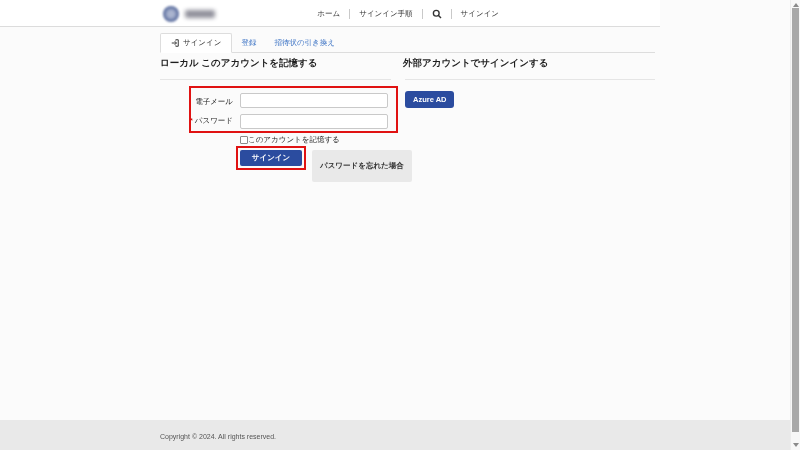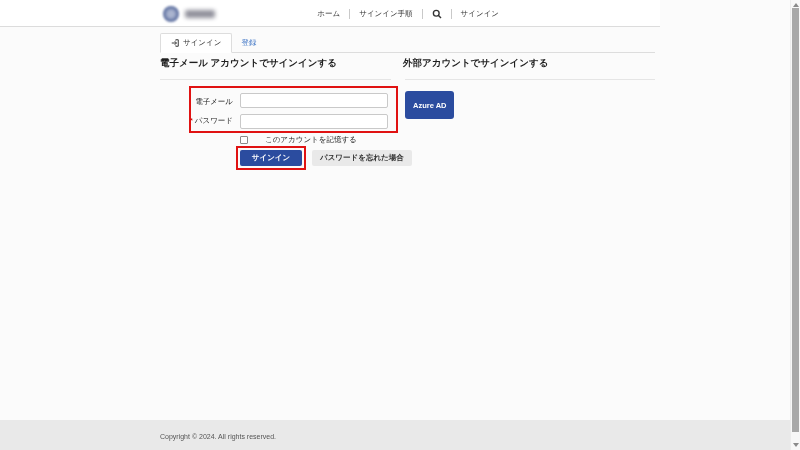--- a/index.html
+++ b/index.html
@@ -70,39 +70,39 @@
   .text-input {
     position:absolute; left:240px; width:148px; height:15px;
     border:1px solid #c9c9c9; border-radius:2px; background:#fff;
     box-sizing:border-box; font-size:8px; padding:0 4px; outline:none;
     font-family:"Liberation Sans", sans-serif;
   }
   .inp-email { top:93px; }
   .inp-password { top:114px; }
 
   .remember-row {
-    position:absolute; left:240px; top:135px; display:flex; align-items:center; gap:17px;
+    position:absolute; left:240px; top:135px; display:flex; align-items:center; gap:0;
     font-size:7.5px; color:#222;
   }
   .cbx {
     appearance:none; -webkit-appearance:none; margin:0;
     width:8px; height:8px; border:1px solid #8a8a8a; background:#fff; border-radius:1px;
   }
 
   .btn { border:none; border-radius:2px; font-family:"Liberation Sans", sans-serif; cursor:pointer; }
   .btn-signin {
     position:absolute; left:240px; top:150px; width:62px; height:16px;
     background:#2b4c9f; color:#fff; font-size:7.5px; font-weight:bold;
   }
   .btn-forgot {
-    position:absolute; left:312px; top:150px; height:16px; padding:0 8px;
+    position:absolute; left:312px; top:150px; height:32px; padding:0 8px;
     background:#e9e9e9; color:#333; font-size:7.5px; font-weight:bold;
   }
   .btn-azure {
-    position:absolute; left:405px; top:91px; height:28px; padding:0 8px;
+    position:absolute; left:405px; top:91px; height:17px; padding:0 8px;
     background:#2b4c9f; color:#fff; font-size:7.5px; font-weight:bold; border-radius:3px;
   }
 
   
   .footer-band { position:absolute; left:0; top:420px; width:790px; height:30px; background:#e9e9e9; }
   .copyright { position:absolute; left:160px; top:433px; font-size:7px; color:#555; }
 
   
   .scrollbar {
     position:absolute; right:0; top:0; width:10px; height:450px;
@@ -142,23 +142,24 @@
 
 <div class="tab-bar">
   <div class="tab-active">
     <svg width="8" height="8" viewBox="0 0 16 16" fill="none" stroke="#3a3a3a" stroke-width="2">
       <path d="M9.5 3 V1.5 H14.5 V14.5 H9.5 V13"></path>
       <path d="M1.5 8 H10.5 M7.5 4.5 L11 8 L7.5 11.5"></path>
     </svg>
     <span>サインイン</span>
   </div>
   <span class="tab-link">登録</span>
+  <span class="tab-link">招待状の引き換え</span>
 </div>
 
-<div class="section-title title-local">電子メール アカウントでサインインする</div>
+<div class="section-title title-local">ローカル このアカウントを記憶する</div>
 <div class="section-title title-external">外部アカウントでサインインする</div>
 <div class="col-divider div-local"></div>
 <div class="col-divider div-external"></div>
 
 <div class="field-label lbl-email">電子メール</div>
 <input class="text-input inp-email" type="text" value="" style="">
 
 <div class="field-label lbl-password"><span class="req-mark">*</span><span>パスワード</span></div>
 <input class="text-input inp-password" type="password" value="" style="">
 

